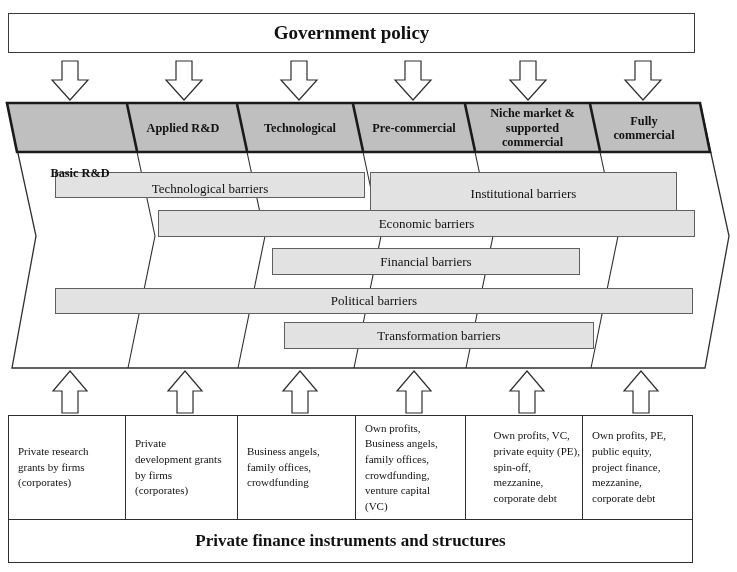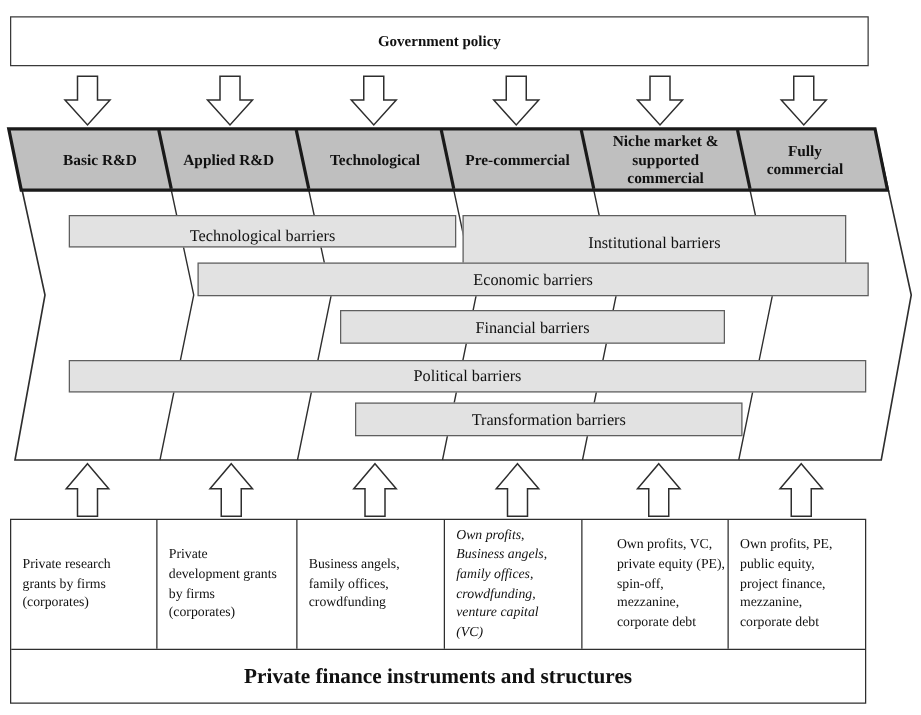--- a/index.html
+++ b/index.html
@@ -13,34 +13,34 @@
     overflow: hidden;
   }
   #diagram-svg { position: absolute; left: 0; top: 0; }
 
   .gov-box {
     position: absolute;
     left: 8px; top: 13px; width: 687px; height: 40px;
     border: 1.5px solid #3a3a3a;
     box-sizing: border-box;
     display: flex; align-items: center; justify-content: center;
-    font-weight: bold; font-size: 12px;
+    font-weight: bold; font-size: 19px;
   }
 
   .stage {
     position: absolute;
     top: 103px; height: 50px;
     display: flex; align-items: center; justify-content: center;
     box-sizing: border-box;
   }
   .stage span {
     font-weight: bold; font-size: 12.3px; line-height: 1.18;
     text-align: center; white-space: pre-line;
   }
-  #stage-0 { left: 12px;  width: 136px; }
+  #stage-0 { left: 12px;  width: 136px; margin-top: 45px; }
   #stage-1 { left: 128px; width: 110px; }
   #stage-2 { left: 242px; width: 116px; }
   #stage-3 { left: 358px; width: 112px; }
   #stage-4 { left: 470px; width: 125px; }
   #stage-5 { left: 595px; width: 98px; }
 
   .barrier {
     position: absolute;
     background: var(--barrier_fill, #e2e2e2);
     border: 1.4px solid var(--barrier_border, #5f5f5f);
@@ -66,21 +66,21 @@
   .fcell {
     box-sizing: border-box;
     border-right: 1.2px solid #2e2e2e;
     display: flex; align-items: center;
     padding-left: 9px; padding-right: 2px;
   }
   .fcell span { font-size: 11px; line-height: 1.42; white-space: pre-line; }
   .fcell:nth-child(1) { width: 117px; }
   .fcell:nth-child(2) { width: 112px; }
   .fcell:nth-child(3) { width: 118px; }
-  .fcell:nth-child(4) { width: 110px; font-style: italic; }
+  .fcell:nth-child(4) { width: 110px; }
   .fcell:nth-child(5) { width: 117px; justify-content: flex-end; }
   .fcell:nth-child(6) { flex: 1; border-right: none; }
   .finance-footer {
     flex: 1;
     border-top: 1.4px solid #2e2e2e;
     display: flex; align-items: center; justify-content: center;
     font-weight: bold; font-size: 17px;
   }
 </style>
 </head>

